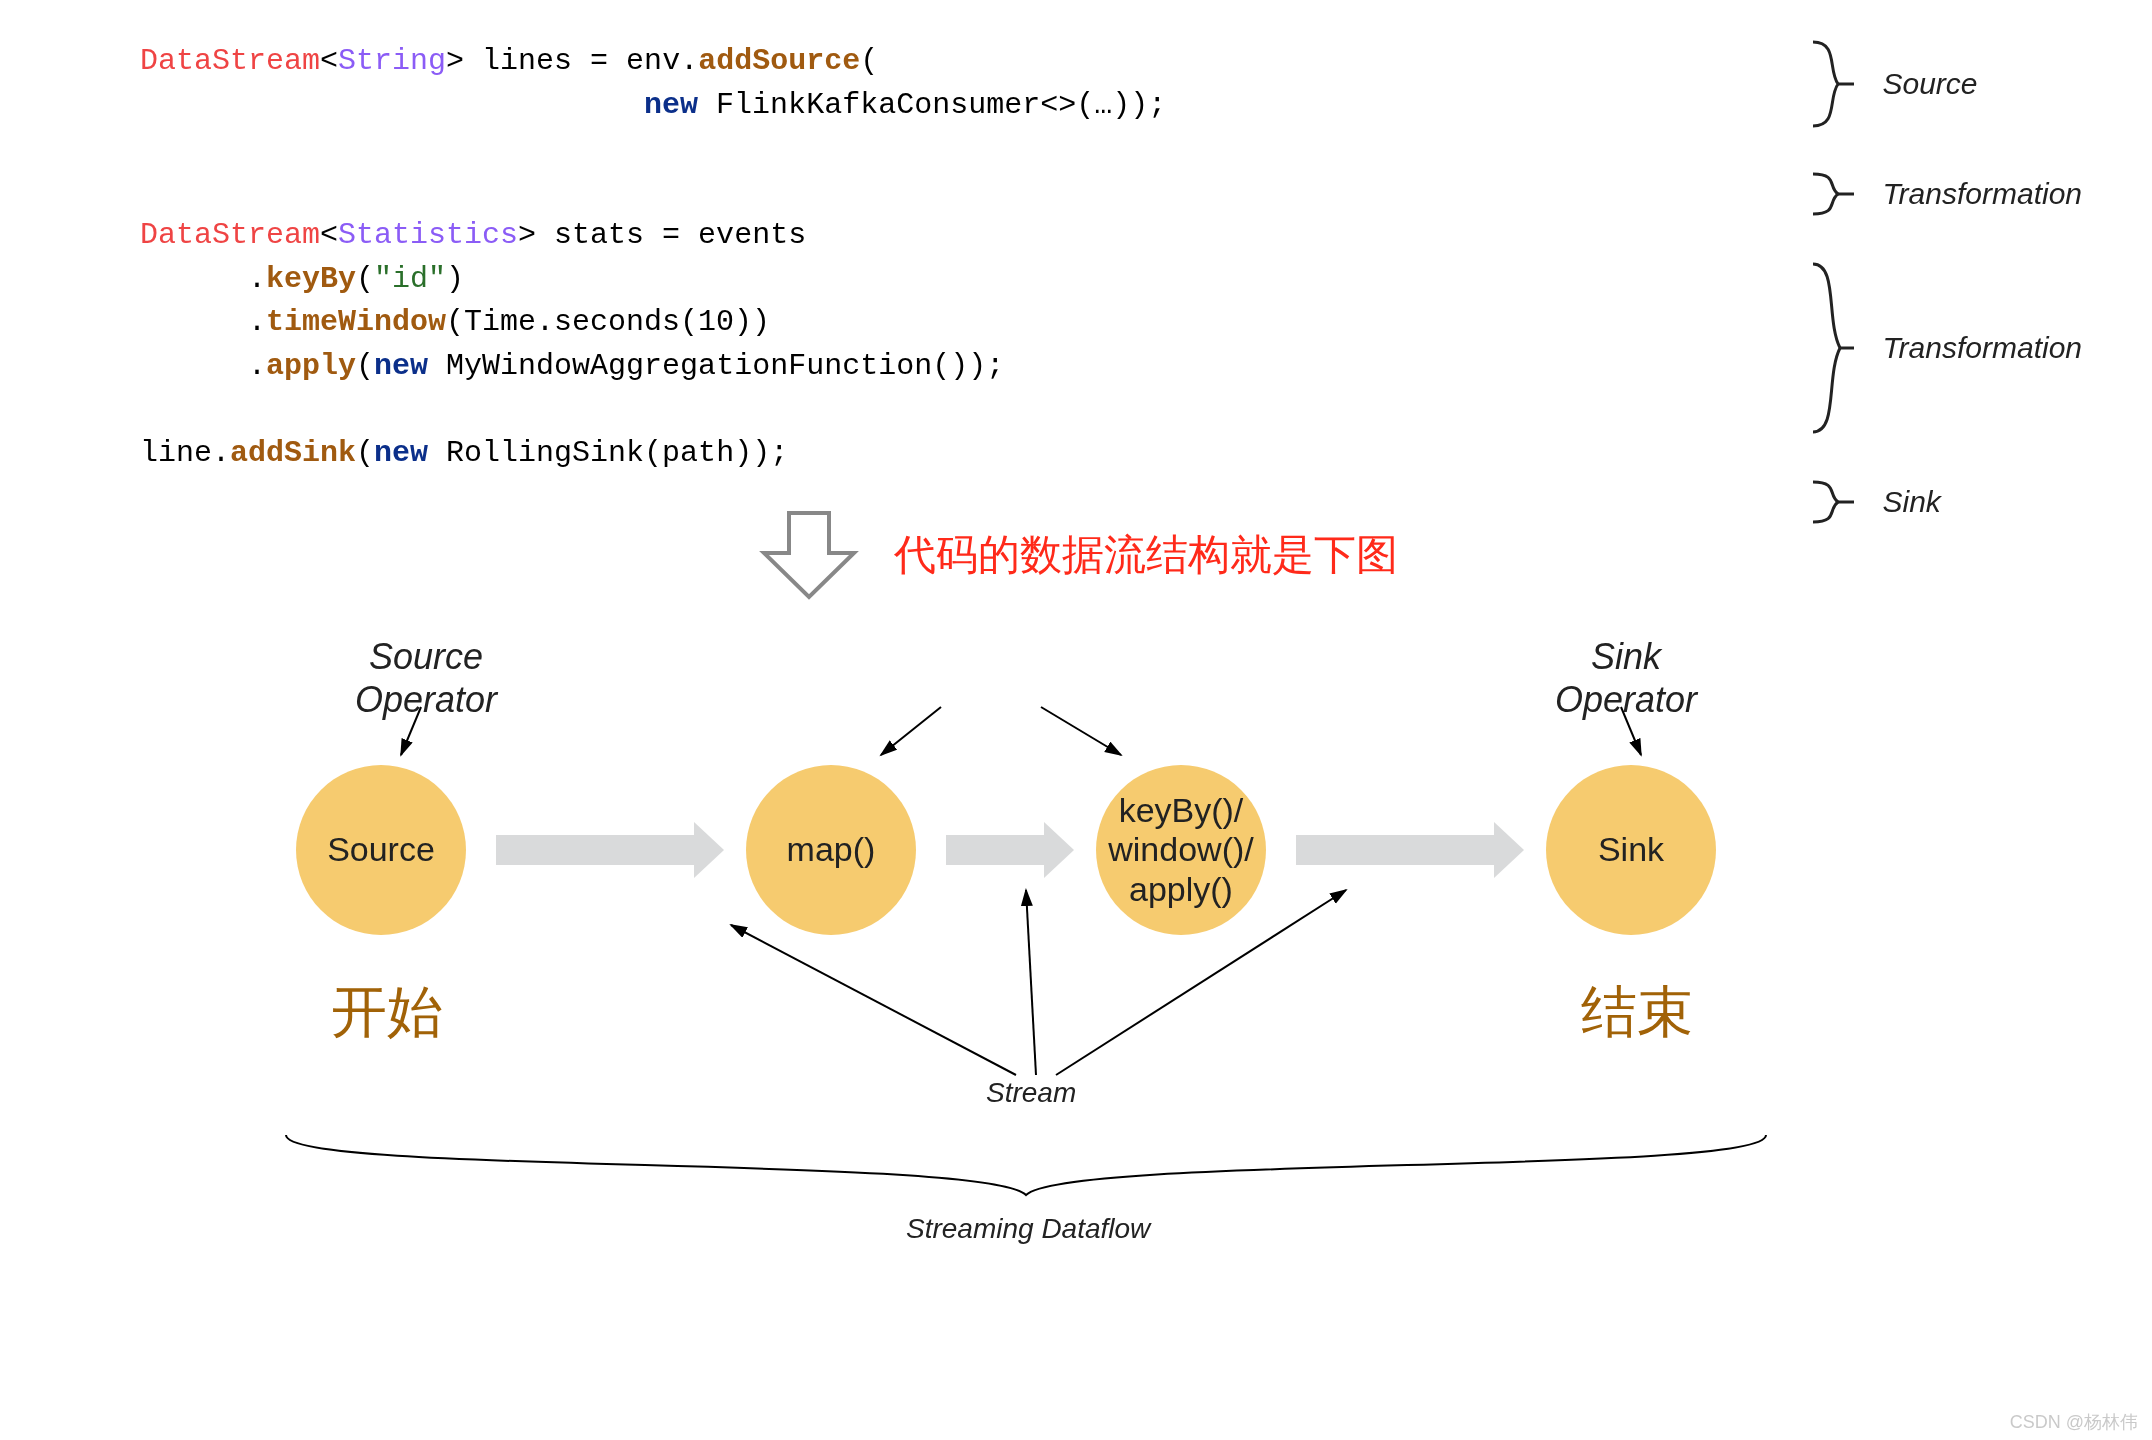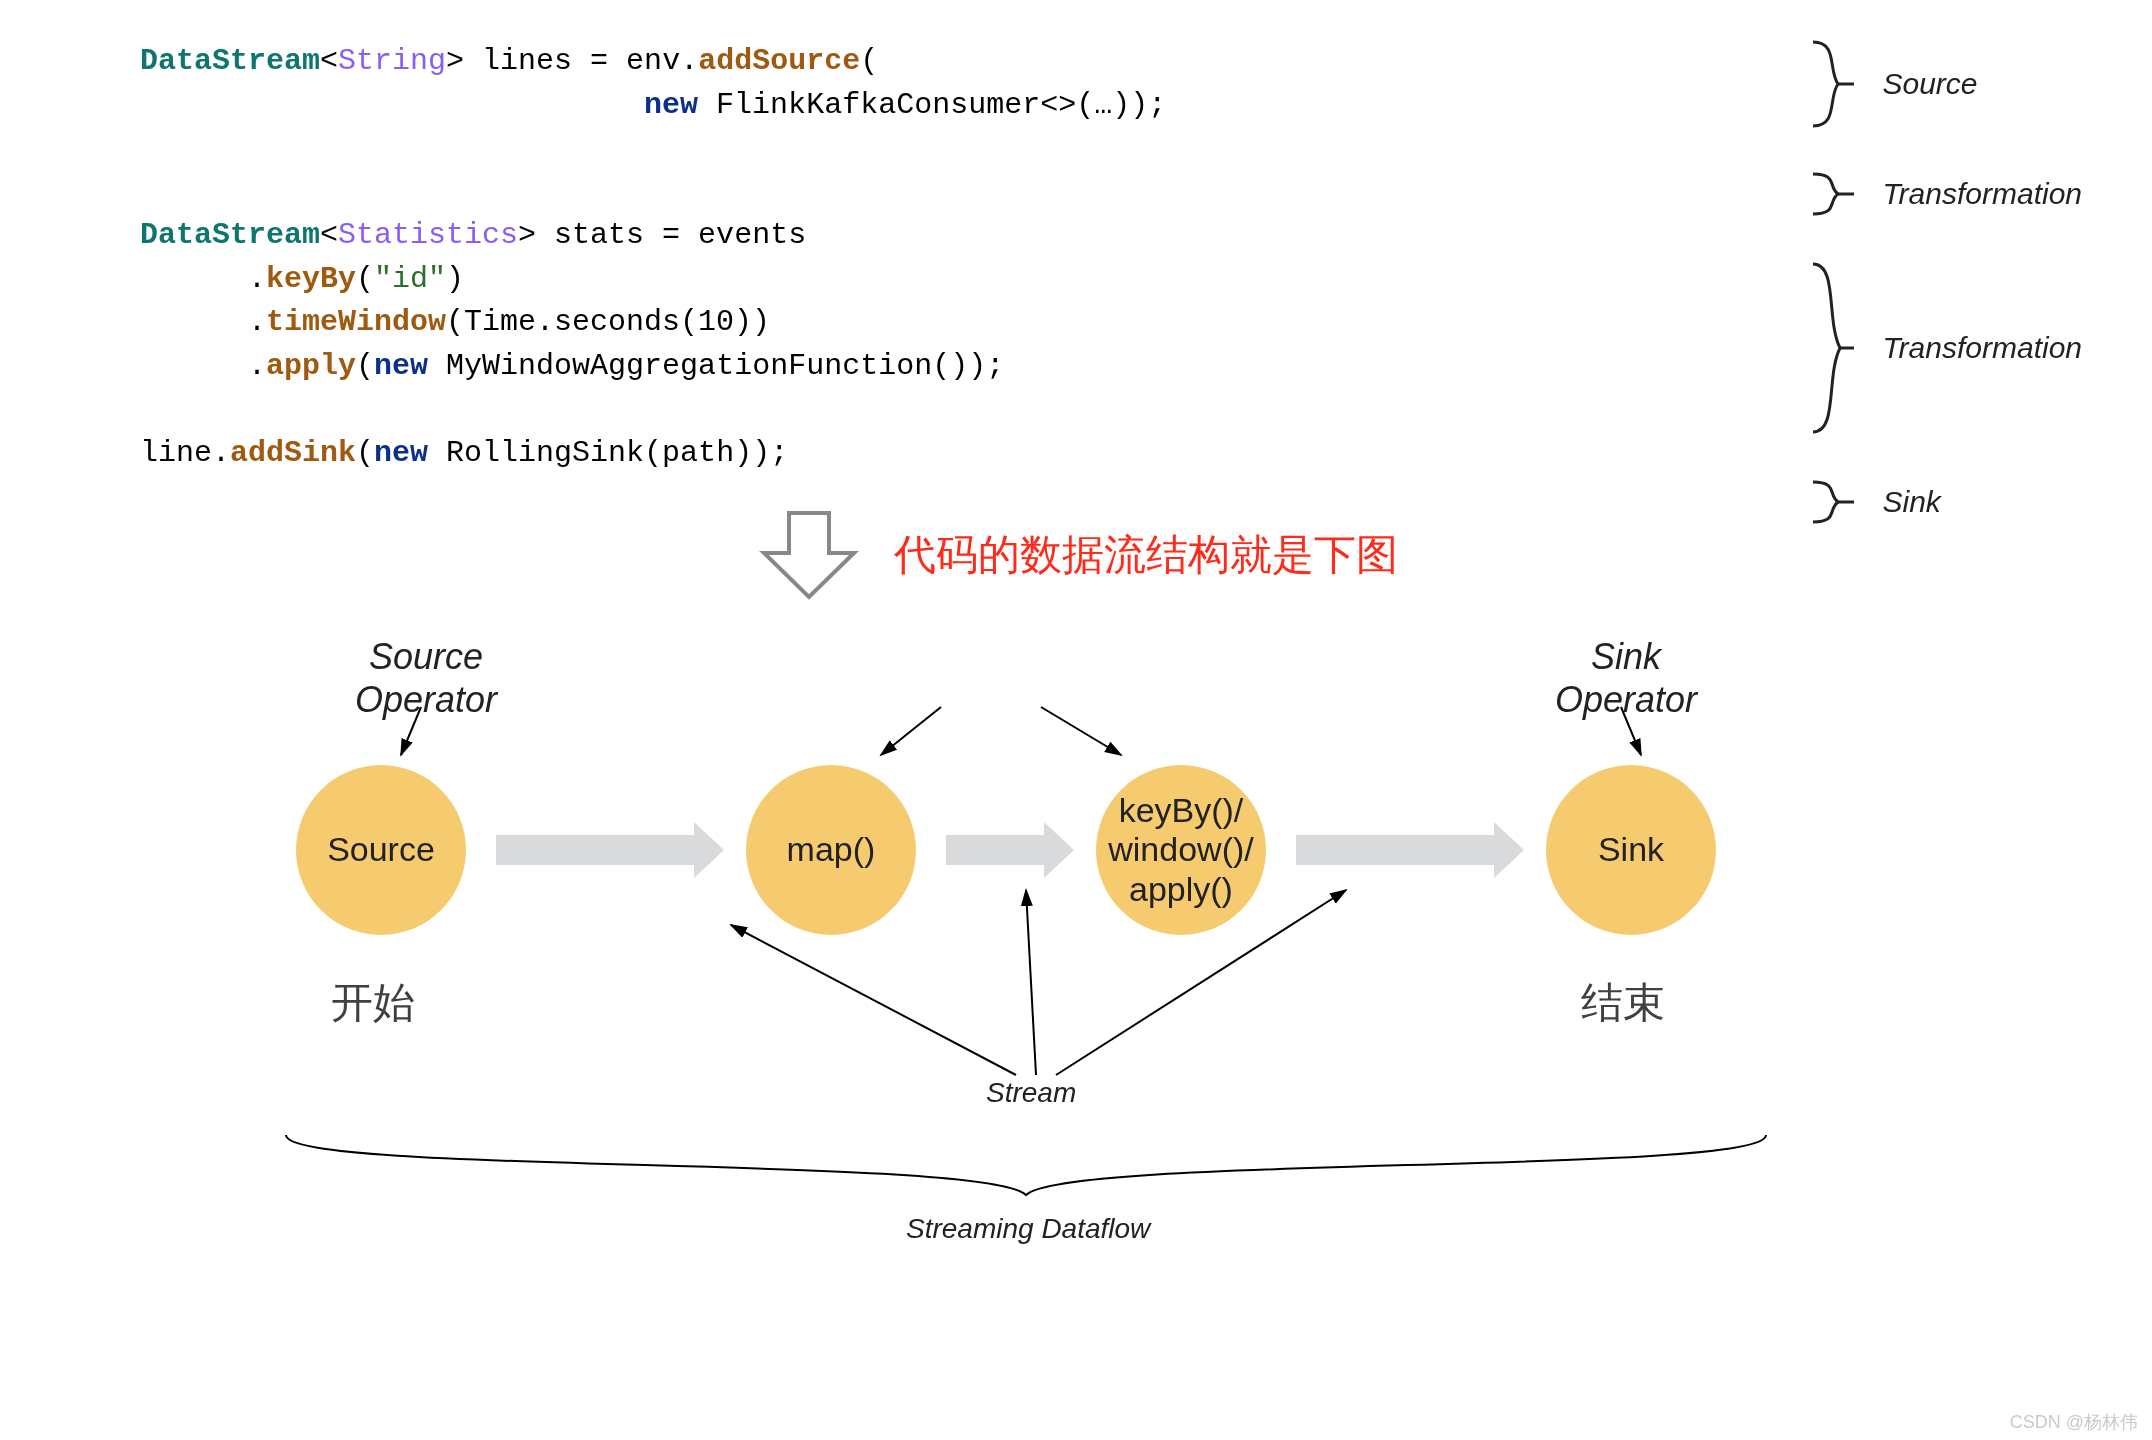--- a/index.html
+++ b/index.html
@@ -15,21 +15,21 @@
     margin-left: 60px;
     margin-bottom: 30px;
   }
   pre {
     margin: 0;
     font-family: "Courier New", monospace;
     font-size: 30px;
     line-height: 1.45;
     white-space: pre;
   }
-  .kw-brown  { color: #0f766e; font-weight: bold; }
+  .kw-brown  { color: #ef4444; font-weight: normal; }
   .kw-type   { color: #8b5cf6; }
   .kw-method { color: #a05a10; font-weight: bold; }
   .kw-new    { color: #0b2f8a; font-weight: bold; text-align: right; }
   .kw-arrow  { color: #2a6f2a; font-weight: bold; }
   .kw-italic { font-style: italic; }
   .kw-str    { color: #2a6f2a; }
   .brace-col {
     position: absolute;
     right: 200px;
     top: 0;
@@ -97,22 +97,22 @@
   .op-label {
     position: absolute;
     font-style: italic;
     font-size: 36px;
     color: #222;
     text-align: center;
     line-height: 1.2;
   }
   .red-label {
     position: absolute;
-    color: #404040;
-    font-size: 42px;
+    color: #a16207;
+    font-size: 56px;
   }
   .watermark {
     position: fixed;
     right: 14px;
     bottom: 6px;
     font-size: 18px;
     color: rgba(100,100,100,0.35);
   }
   .stream-label {
     position:absolute;

